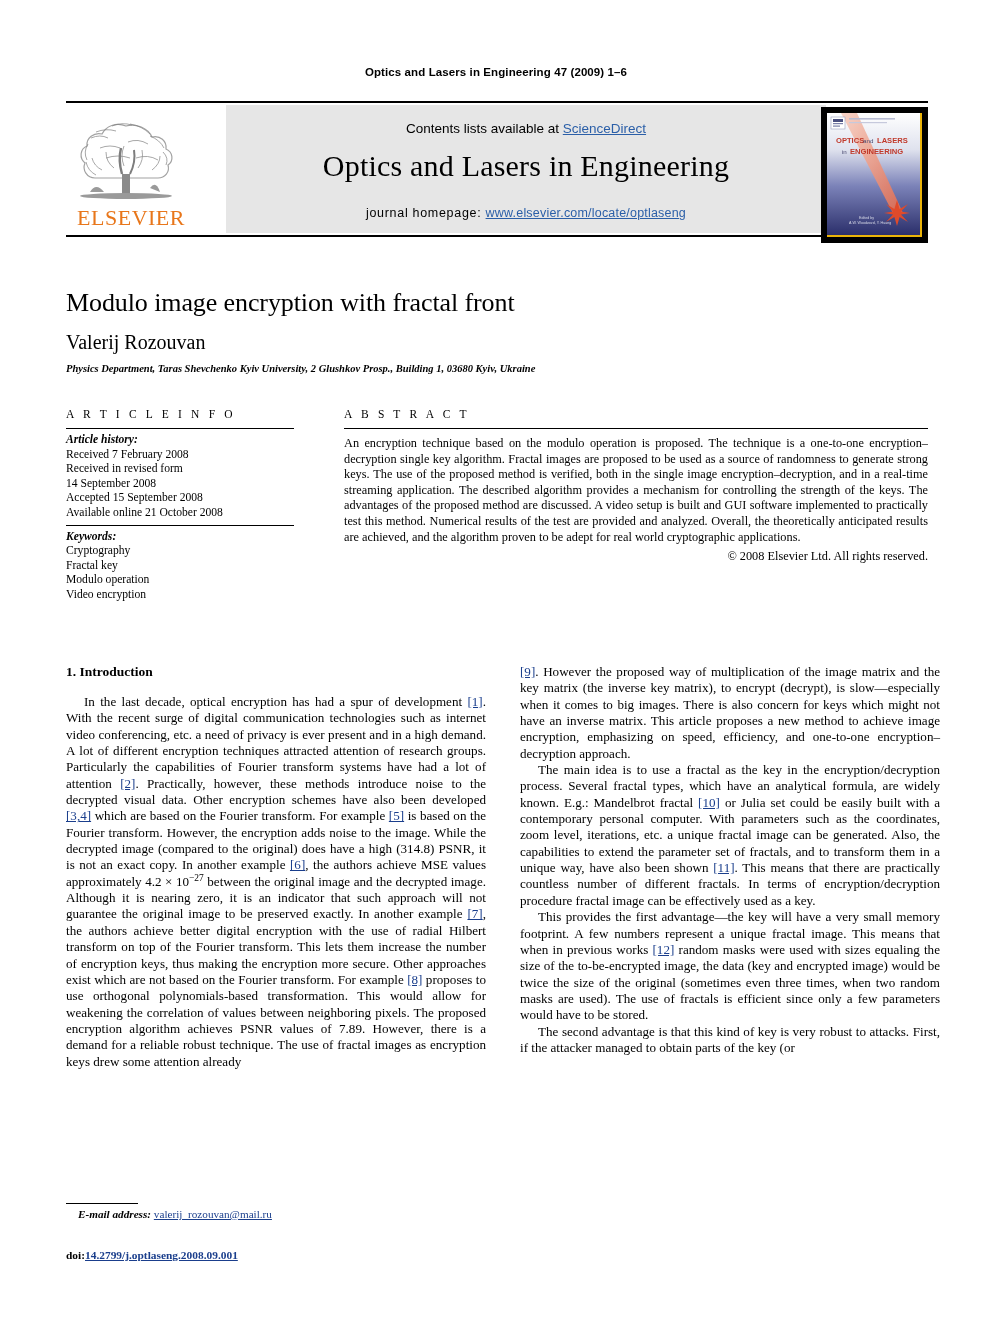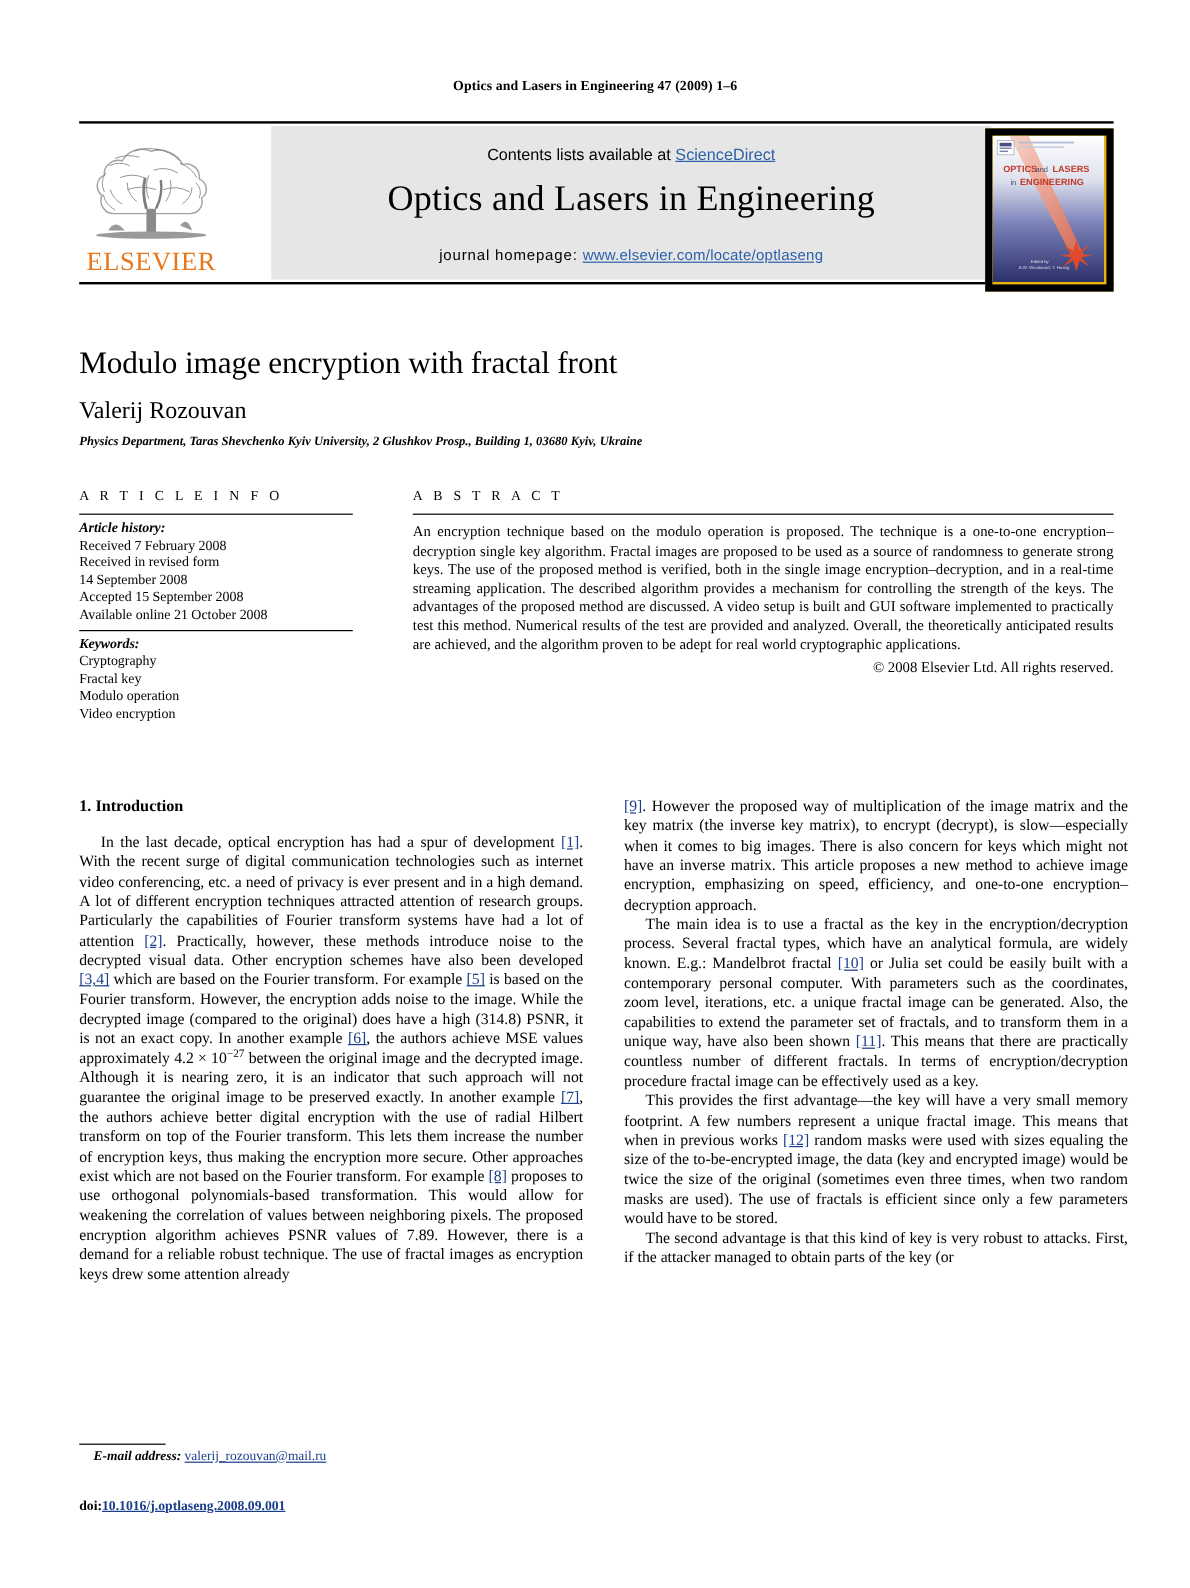--- a/index.html
+++ b/index.html
@@ -23,21 +23,21 @@
   }
 
   
   .running-head {
     position: absolute;
     left: 0; top: 66px;
     width: 992px;
     text-align: center;
     font-size: 11.5px;
     font-weight: bold;
-    font-family: Liberation Serif, serif;
+    font-family: Liberation Sans, sans-serif;
     letter-spacing: 0.1px;
   }
 
   
   .masthead {
     position: absolute;
     left: 66px; top: 101px;
     width: 862px;
     height: 132px;
     border-top: 2px solid #000;
@@ -53,21 +53,21 @@
     position: absolute;
     left: 0px; top: 5px;
     width: 120px;
     height: 122px;
   }
   .tree-svg { display:block; }
   .elsevier-word {
     position: absolute;
     left: 1px; top: 97px;
     width: 118px;
-    text-align: center;
+    text-align: right;
     font-family: "Liberation Serif", serif;
     font-size: 22px;
     letter-spacing: 0.5px;
     color: #e8761a;
   }
   .journal-band {
     position: absolute;
     left: 160px; top: 2px;
     width: 600px;
     height: 128px;
@@ -399,16 +399,16 @@
     <p class="body-p">The second advantage is that this kind of key is very robust to attacks. First, if the attacker managed to obtain parts of the key (or</p>
   </div>
 
   <div class="footnote-rule"></div>
   <div class="footnote">
     <span class="fn-label">E-mail address:</span>
     <a class="lnk" href="#">valerij_rozouvan@mail.ru</a>
   </div>
 
   <div class="colophon">
-    <div><span>doi:</span><a class="doi-link" href="#">10.1016/j.optlaseng.2008.09.001</a></div>
+    <div><span>doi:</span><a class="doi-link" href="#">14.2799/j.optlaseng.2008.09.001</a></div>
   </div>
 
 </div>
 
 </body></html>

